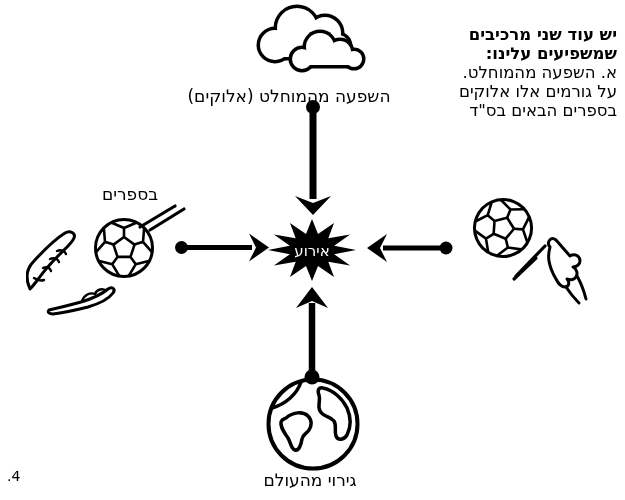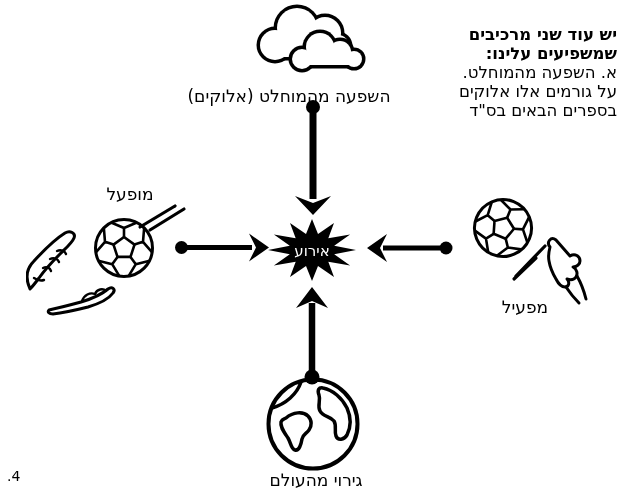--- a/index.html
+++ b/index.html
@@ -88,45 +88,44 @@
   <svg class="abs" style="left:46px;top:279px;" width="74" height="42" viewBox="0 0 74 42">
     <g fill="#fff" stroke="#000" stroke-width="3" stroke-linecap="round" stroke-linejoin="round">
       <path d="M3,31 C12,29 24,26 35,23 C45,20 55,16 62,10 C66,7 70,10 67,14 C62,21 52,25 42,28 C30,31 16,34 7,35 C3,35 1,33 3,31 Z"></path>
     </g>
     <g fill="none" stroke="#000" stroke-width="2.4" stroke-linecap="round">
       <path d="M36,22 C38,16 44,13 49,15"></path>
       <path d="M49,15 C51,10 57,9 60,12"></path>
     </g>
   </svg>
 
-  <div class="abs lbl" dir="rtl" style="left:80px;top:184px;width:100px;">מופעל</div>
+  <div class="abs lbl" dir="rtl" style="left:80px;top:184px;width:100px;">בספרים</div>
 
   <svg class="abs" style="left:471px;top:196px;" width="64" height="64" viewBox="-32 -32 64 64">
     <use href="#ball" transform="rotate(22)"></use>
   </svg>
 
   <svg class="abs" style="left:545px;top:236px;" width="52" height="72" viewBox="0 0 52 72">
     <g fill="#fff" stroke="#000" stroke-width="3" stroke-linecap="round" stroke-linejoin="round">
       <path d="M5,11 C1,6 6,0 11,4 L25,20 C30,17 35,20 35,25 C35,28 32,31 28,31 C32,33 33,38 31,41 C29,44 25,44 22,43 C25,46 24,51 20,51 C16,51 13,47 11,43 C8,38 5,31 4,25 C3,20 4,15 5,11 Z"></path>
     </g>
     <g fill="none" stroke="#000" stroke-width="3" stroke-linecap="round">
       <path d="M21,51 C25,57 29,62 34,67"></path>
       <path d="M32,40 C36,47 39,55 41,63"></path>
     </g>
   </svg>
 
-  <div class="abs lbl" dir="rtl" style="left:475px;top:297px;width:100px;">מפעיל</div>
 
   <svg class="abs" style="left:266px;top:377px;" width="94" height="94" viewBox="0 0 94 94">
     <circle cx="47" cy="47" r="44.5" fill="#fff" stroke="#000" stroke-width="4"></circle>
     <path d="M35,5 C31,17 20,27 6,31" fill="none" stroke="#000" stroke-width="3.5" stroke-linecap="round"></path>
     <path d="M20,41 C27,35 37,34 42,39 C46,43 46,49 43,53 C40,57 37,57 36,62 C35,68 33,74 29,73 C25,72 25,66 22,61 C18,55 14,50 15,45 C16,42 18,42 20,41 Z" fill="#fff" stroke="#000" stroke-width="3.5" stroke-linejoin="round"></path>
     <path d="M57,11 C67,13 76,21 81,31 C85,40 85,50 81,58 C78,63 72,64 70,59 C68,54 71,49 68,44 C64,39 57,40 54,34 C51,28 55,24 53,18 C51,13 53,10 57,11 Z" fill="#fff" stroke="#000" stroke-width="3.5" stroke-linejoin="round"></path>
   </svg>
-  <div class="abs lbl" dir="rtl" style="left:236px;top:470px;width:160px;">גירוי מהעולם</div>
+  <div class="abs lbl" dir="rtl" style="left:230px;top:470px;width:160px;">גירוי מהעולם</div>
 
   <svg class="abs" style="left:0;top:0;" width="625" height="500" viewBox="0 0 625 500">
     <g>
       <circle cx="313" cy="107" r="7" fill="#000"></circle>
       <line x1="313" y1="113" x2="313" y2="199" stroke="#000" stroke-width="7"></line>
       <path d="M313,215 L295,196 L313,203 L331,196 Z" fill="#000"></path>
     </g>
     <g>
       <circle cx="181.5" cy="247.5" r="6.5" fill="#000"></circle>
       <line x1="187" y1="247.5" x2="252" y2="247.5" stroke="#000" stroke-width="5"></line>

